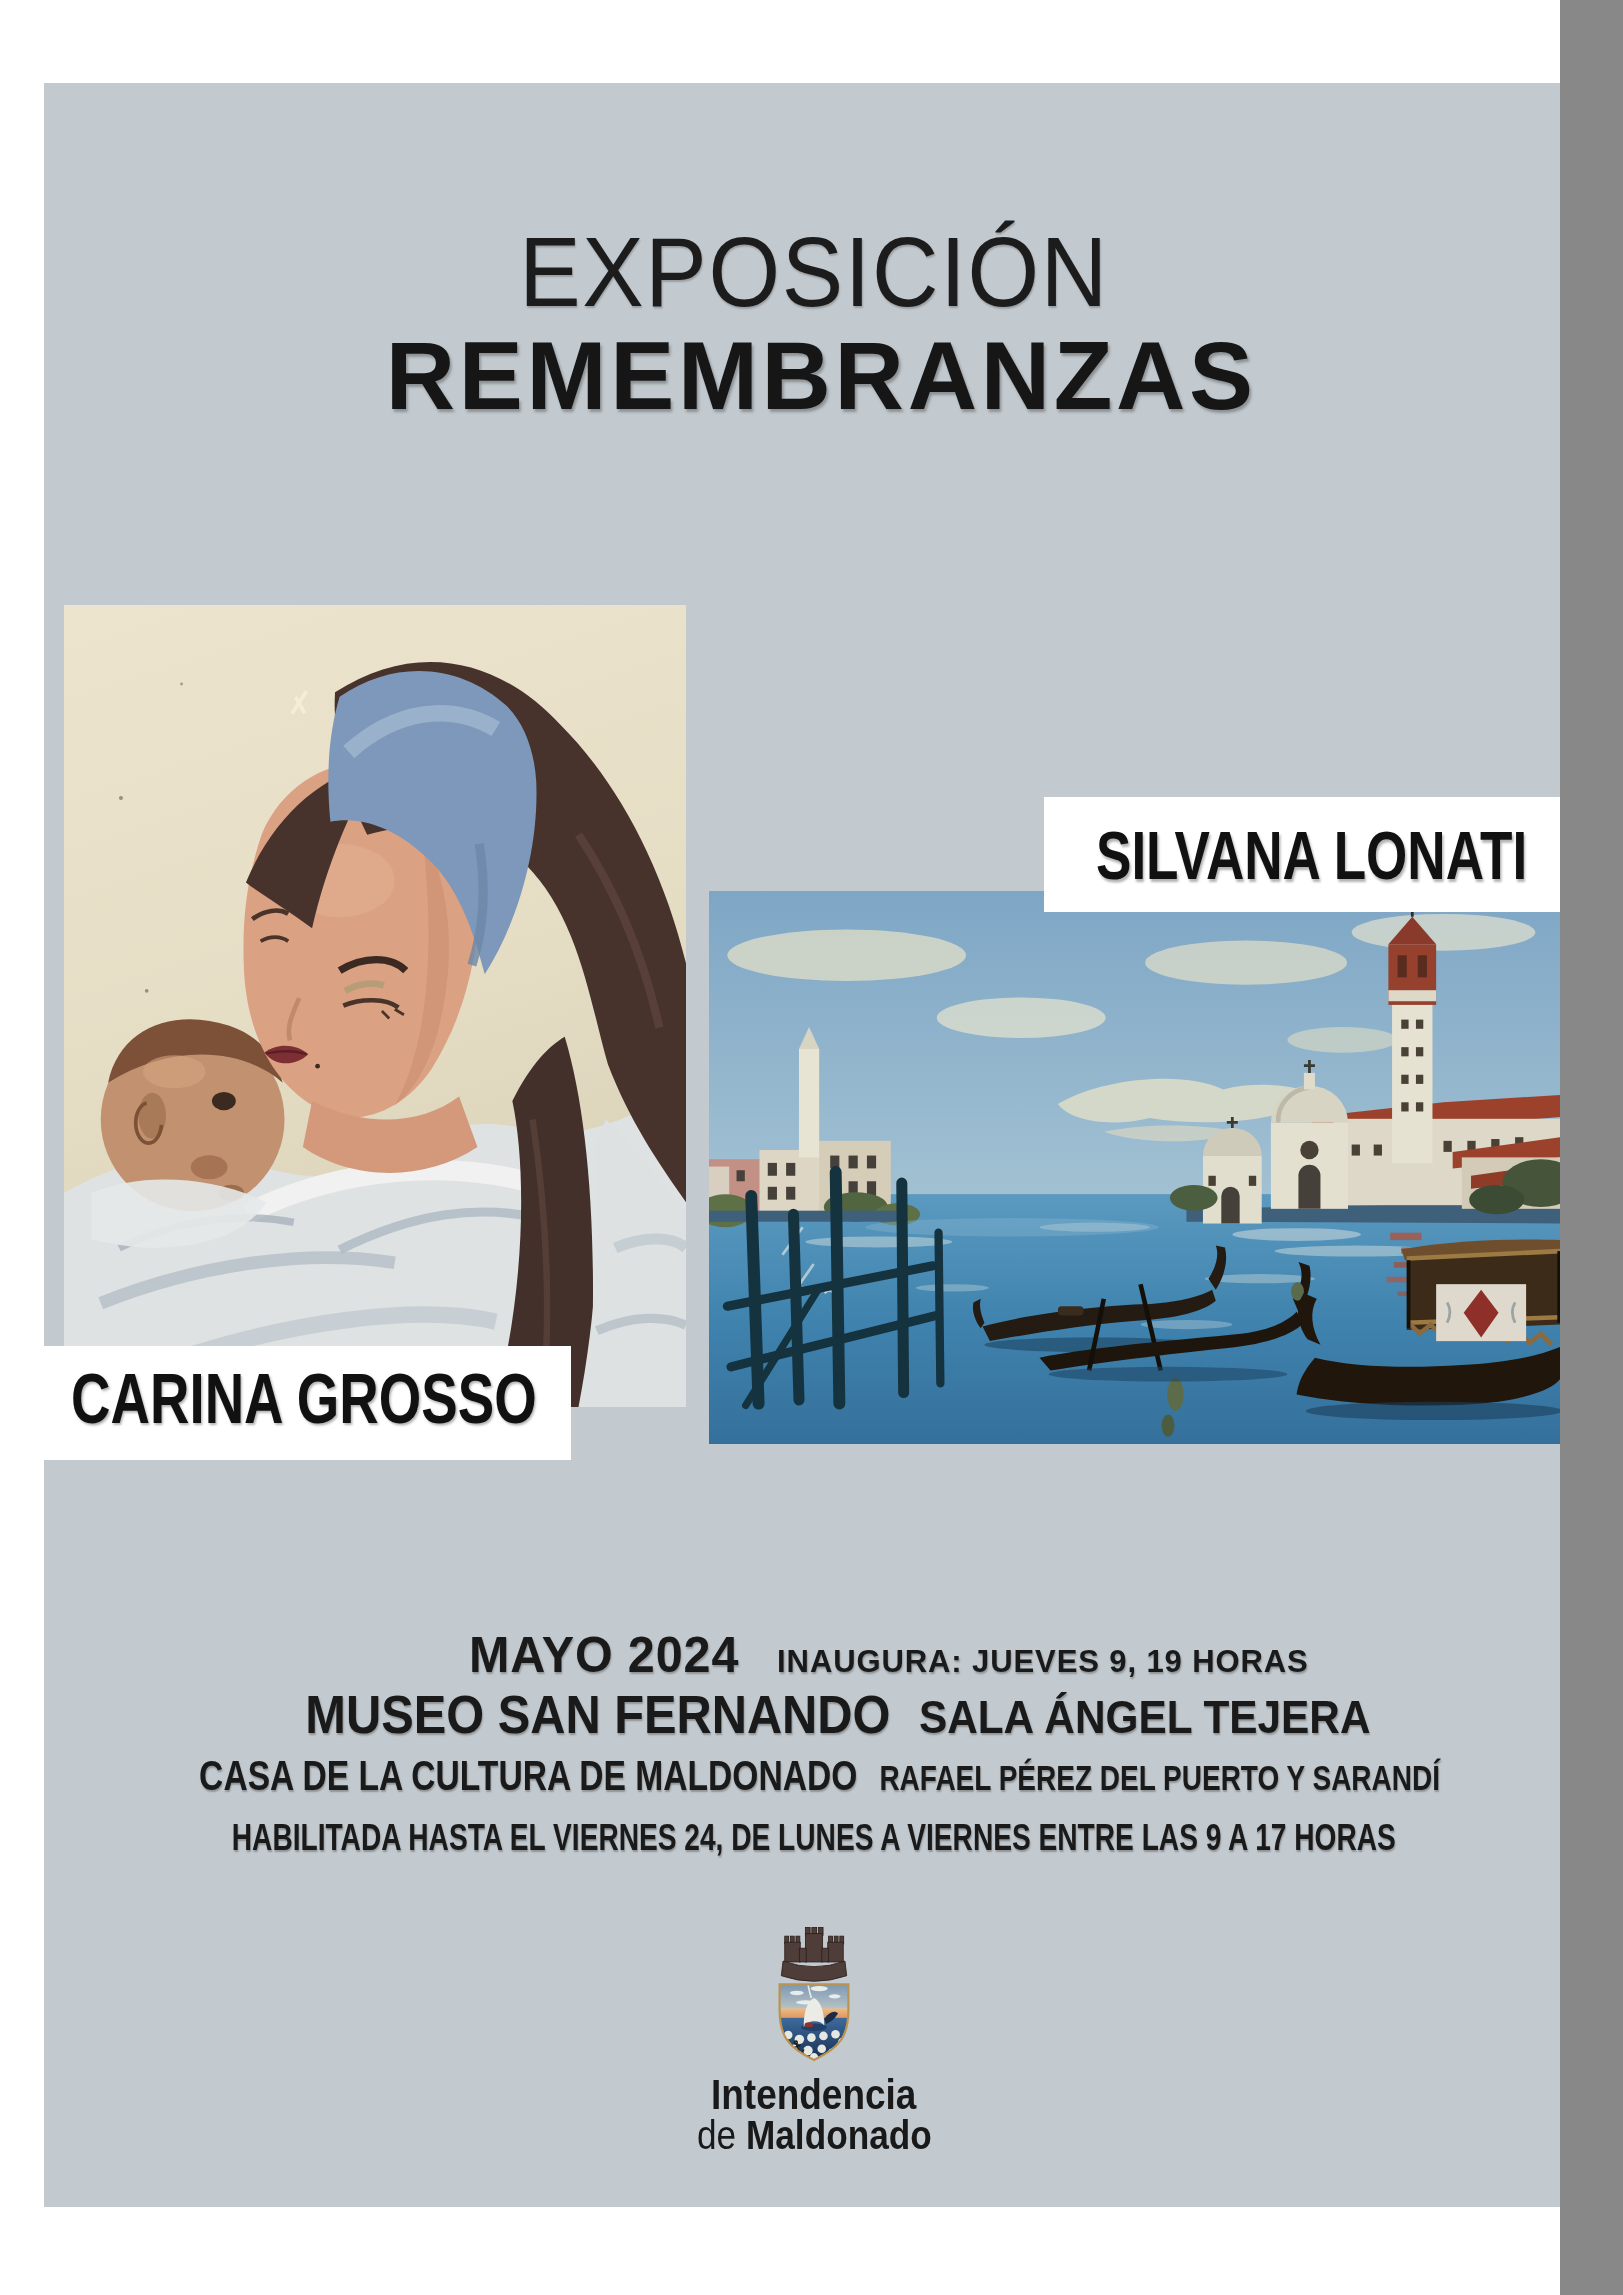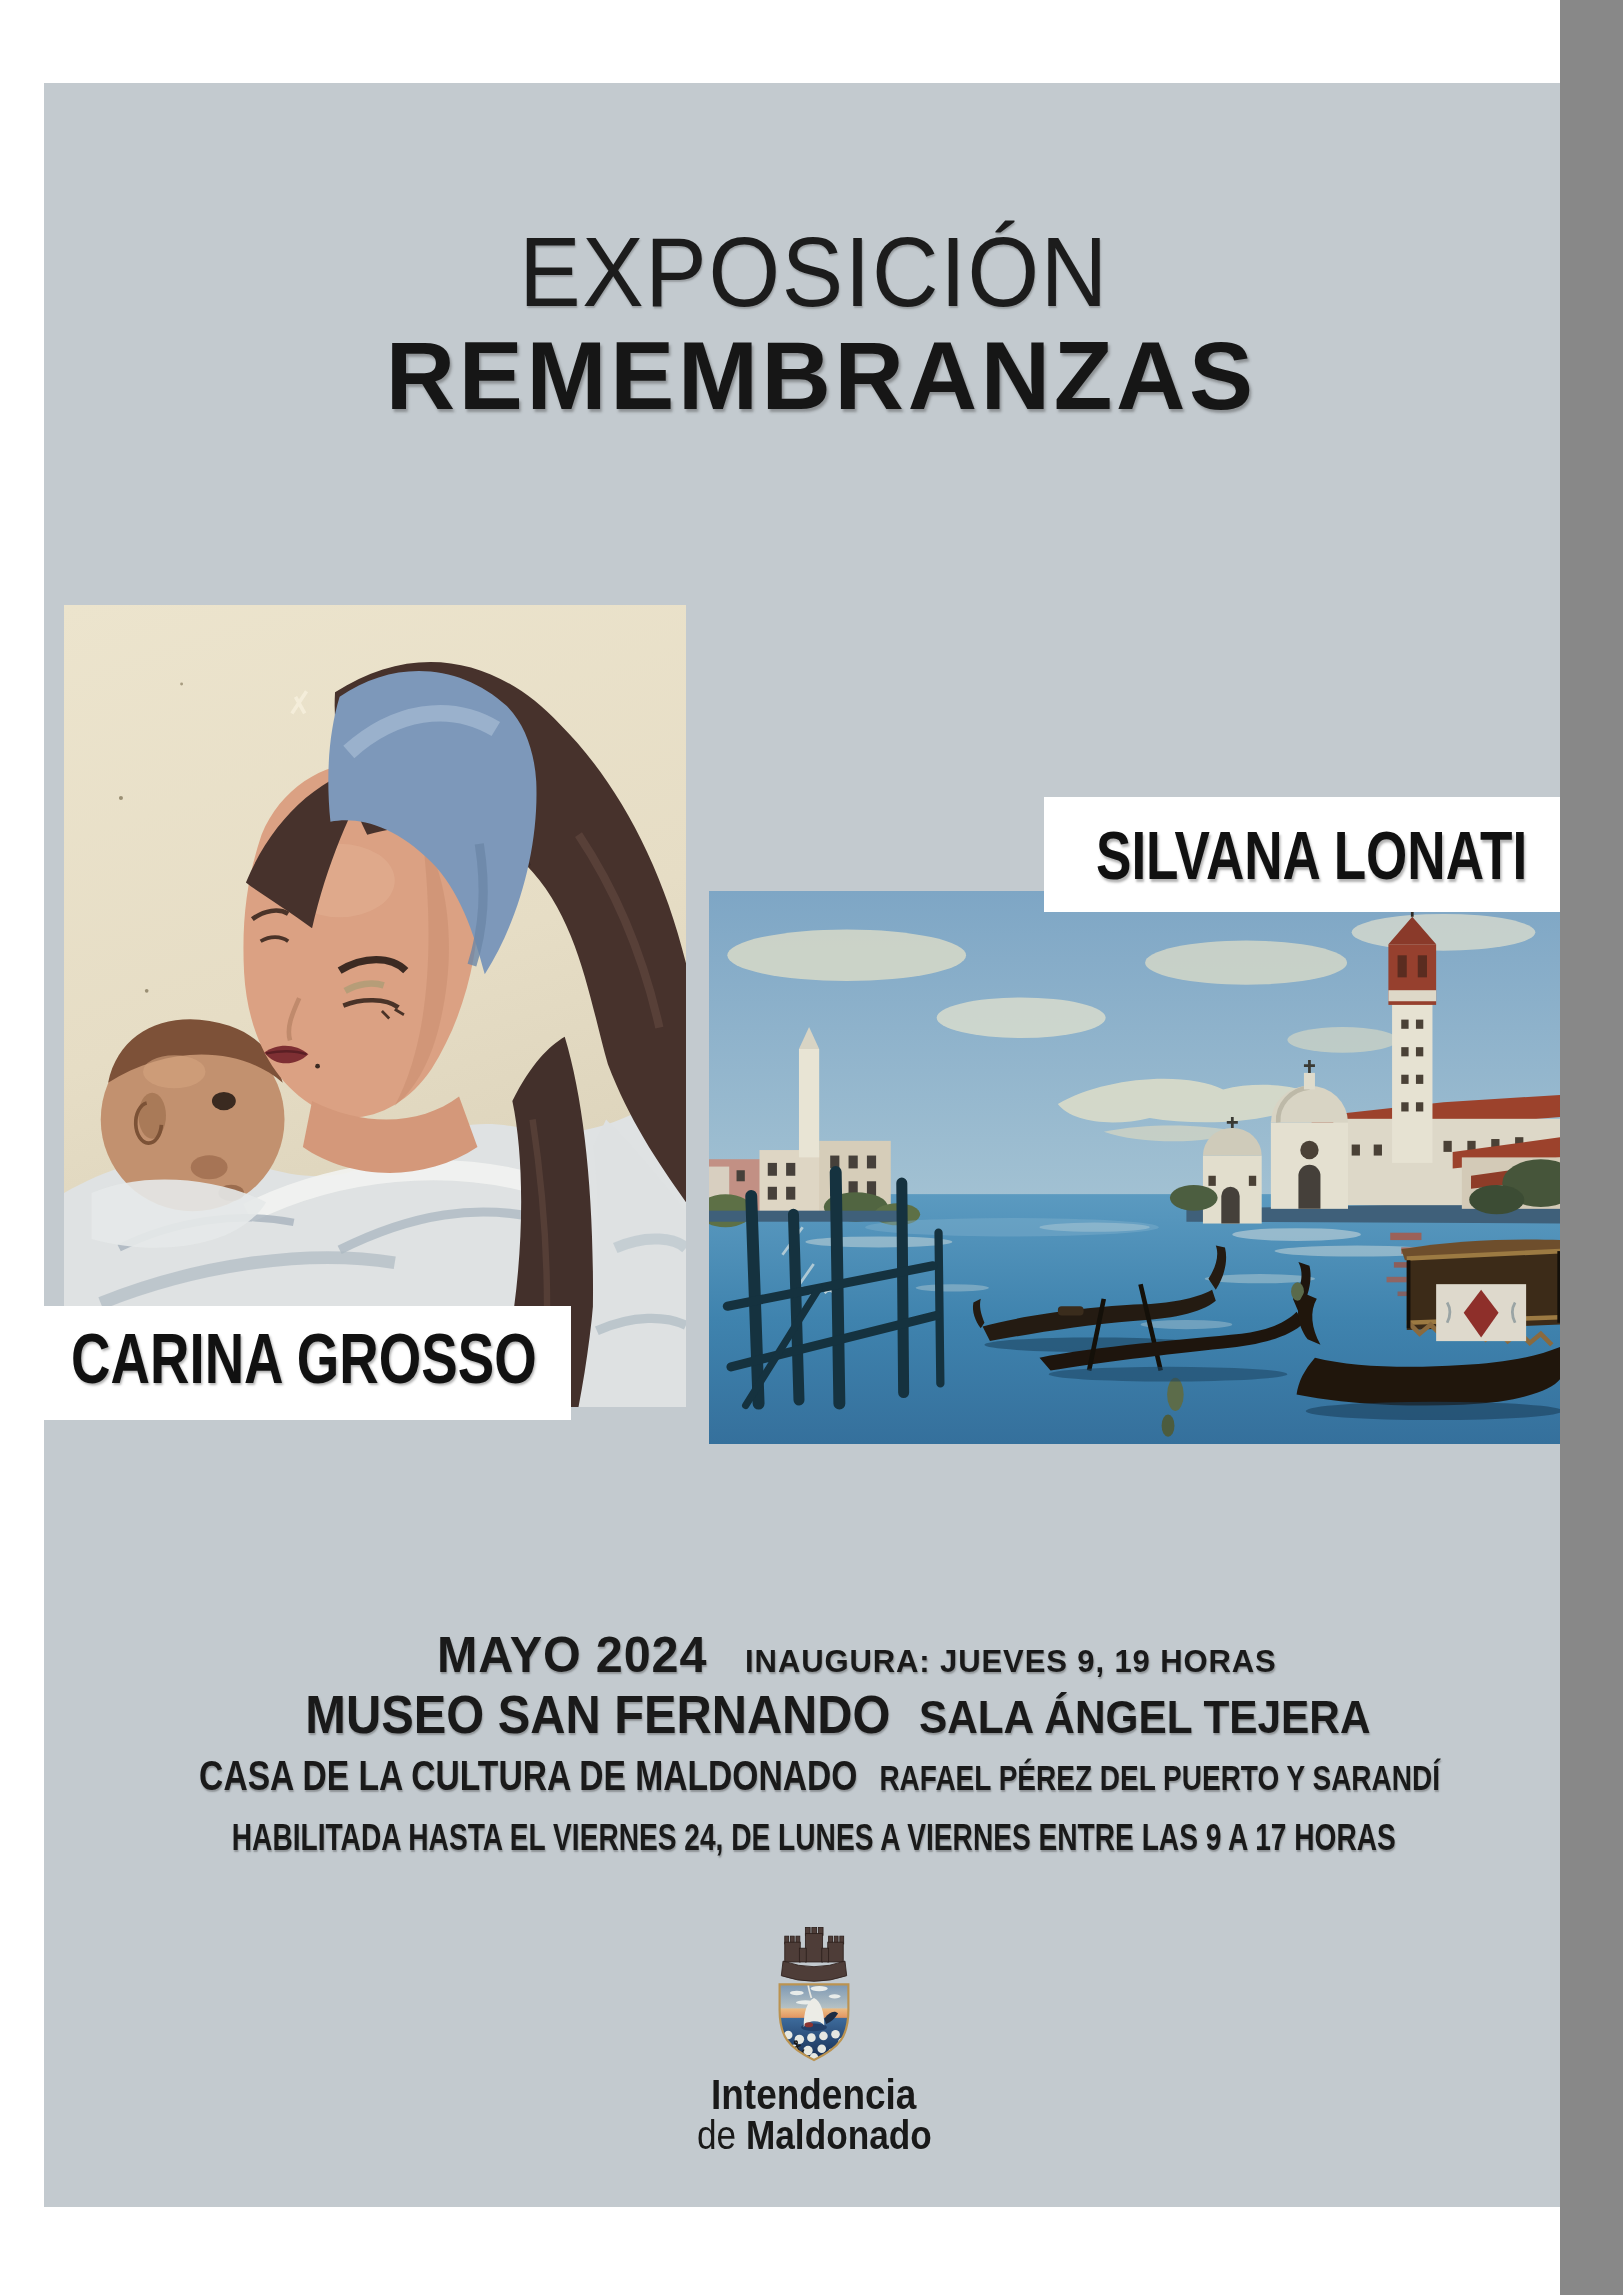--- a/index.html
+++ b/index.html
@@ -302,25 +302,25 @@
       <path d="M804,448 q6,10 0,22 M878,448 q-6,10 0,22" stroke="#9aa4a4" stroke-width="3" fill="none"></path>
       <line x1="762" y1="402" x2="762" y2="476" stroke="#14100a" stroke-width="4"></line>
       <line x1="926" y1="392" x2="926" y2="470" stroke="#14100a" stroke-width="4"></line>
       <ellipse cx="790" cy="566" rx="140" ry="10" fill="#1a3f5c" opacity="0.6"></ellipse>
     </svg>
   </div>
 
   <div class="abs label-box silvana" style="left:1044px;top:797px;width:579px;height:115px;padding-left:52px;box-sizing:border-box;">
     <span class="artist-name">SILVANA LONATI</span>
   </div>
-  <div class="abs label-box carina" style="left:44px;top:1306px;width:527px;height:114px;padding-left:27px;box-sizing:border-box;">
+  <div class="abs label-box carina" style="left:44px;top:1346px;width:527px;height:114px;padding-left:27px;box-sizing:border-box;">
     <span class="artist-name">CARINA GROSSO</span>
   </div>
 
-  <div class="abs centerline detail dl1" style="top:1630px;">
+  <div class="abs centerline detail dl1" style="top:1630px;padding-left:32px;">
     <span>
       <span class="em">MAYO 2024</span><span class="rest">INAUGURA: JUEVES 9, 19 HORAS</span>
     </span>
   </div>
   <div class="abs centerline detail dl2" style="top:1688px;padding-left:24px;">
     <span>
       <span class="em">MUSEO SAN FERNANDO</span><span class="rest">SALA ÁNGEL TEJERA</span>
     </span>
   </div>
   <div class="abs centerline detail dl3" style="top:1755px;">

